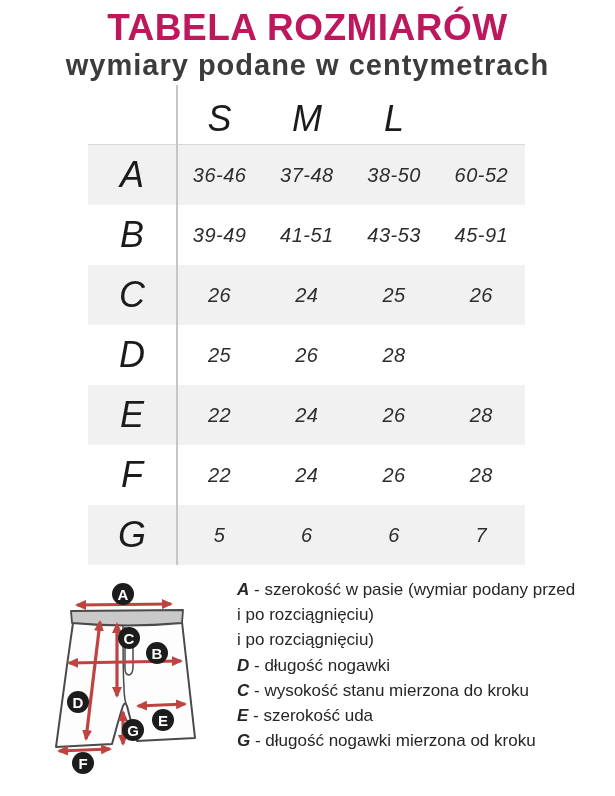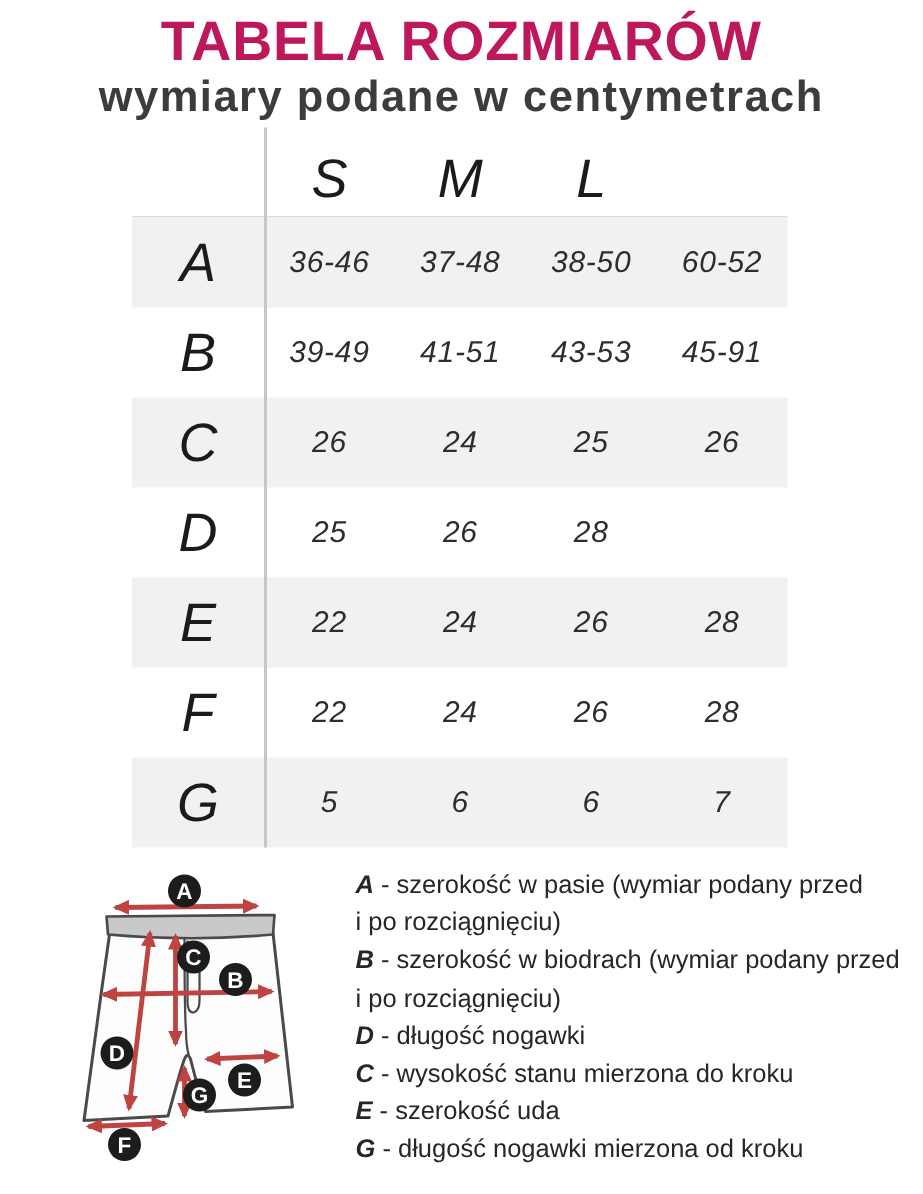--- a/index.html
+++ b/index.html
@@ -168,21 +168,20 @@
       </g>
     </g>
   </svg>
 
   <div class="legend" id="legend">
       <div class="legend-item">
         <div class="legend-line"><span class="legend-letter">A</span><span class="legend-sep"> - </span><span class="legend-text">szerokość w pasie (wymiar podany przed</span></div>
         <div class="legend-line"><span class="legend-text">i po rozciągnięciu)</span></div>
       </div>
       <div class="legend-item">
-        <div class="legend-line"><span class="legend-letter">B</span><span class="legend-sep"> - </span><span class="legend-text">szerokość w biodrach (wymiar podany przed</span></div>
         <div class="legend-line"><span class="legend-text">i po rozciągnięciu)</span></div>
       </div>
       <div class="legend-item">
         <div class="legend-line"><span class="legend-letter">D</span><span class="legend-sep"> - </span><span class="legend-text">długość nogawki</span></div>
       </div>
       <div class="legend-item">
         <div class="legend-line"><span class="legend-letter">C</span><span class="legend-sep"> - </span><span class="legend-text">wysokość stanu mierzona do kroku</span></div>
       </div>
       <div class="legend-item">
         <div class="legend-line"><span class="legend-letter">E</span><span class="legend-sep"> - </span><span class="legend-text">szerokość uda</span></div>

